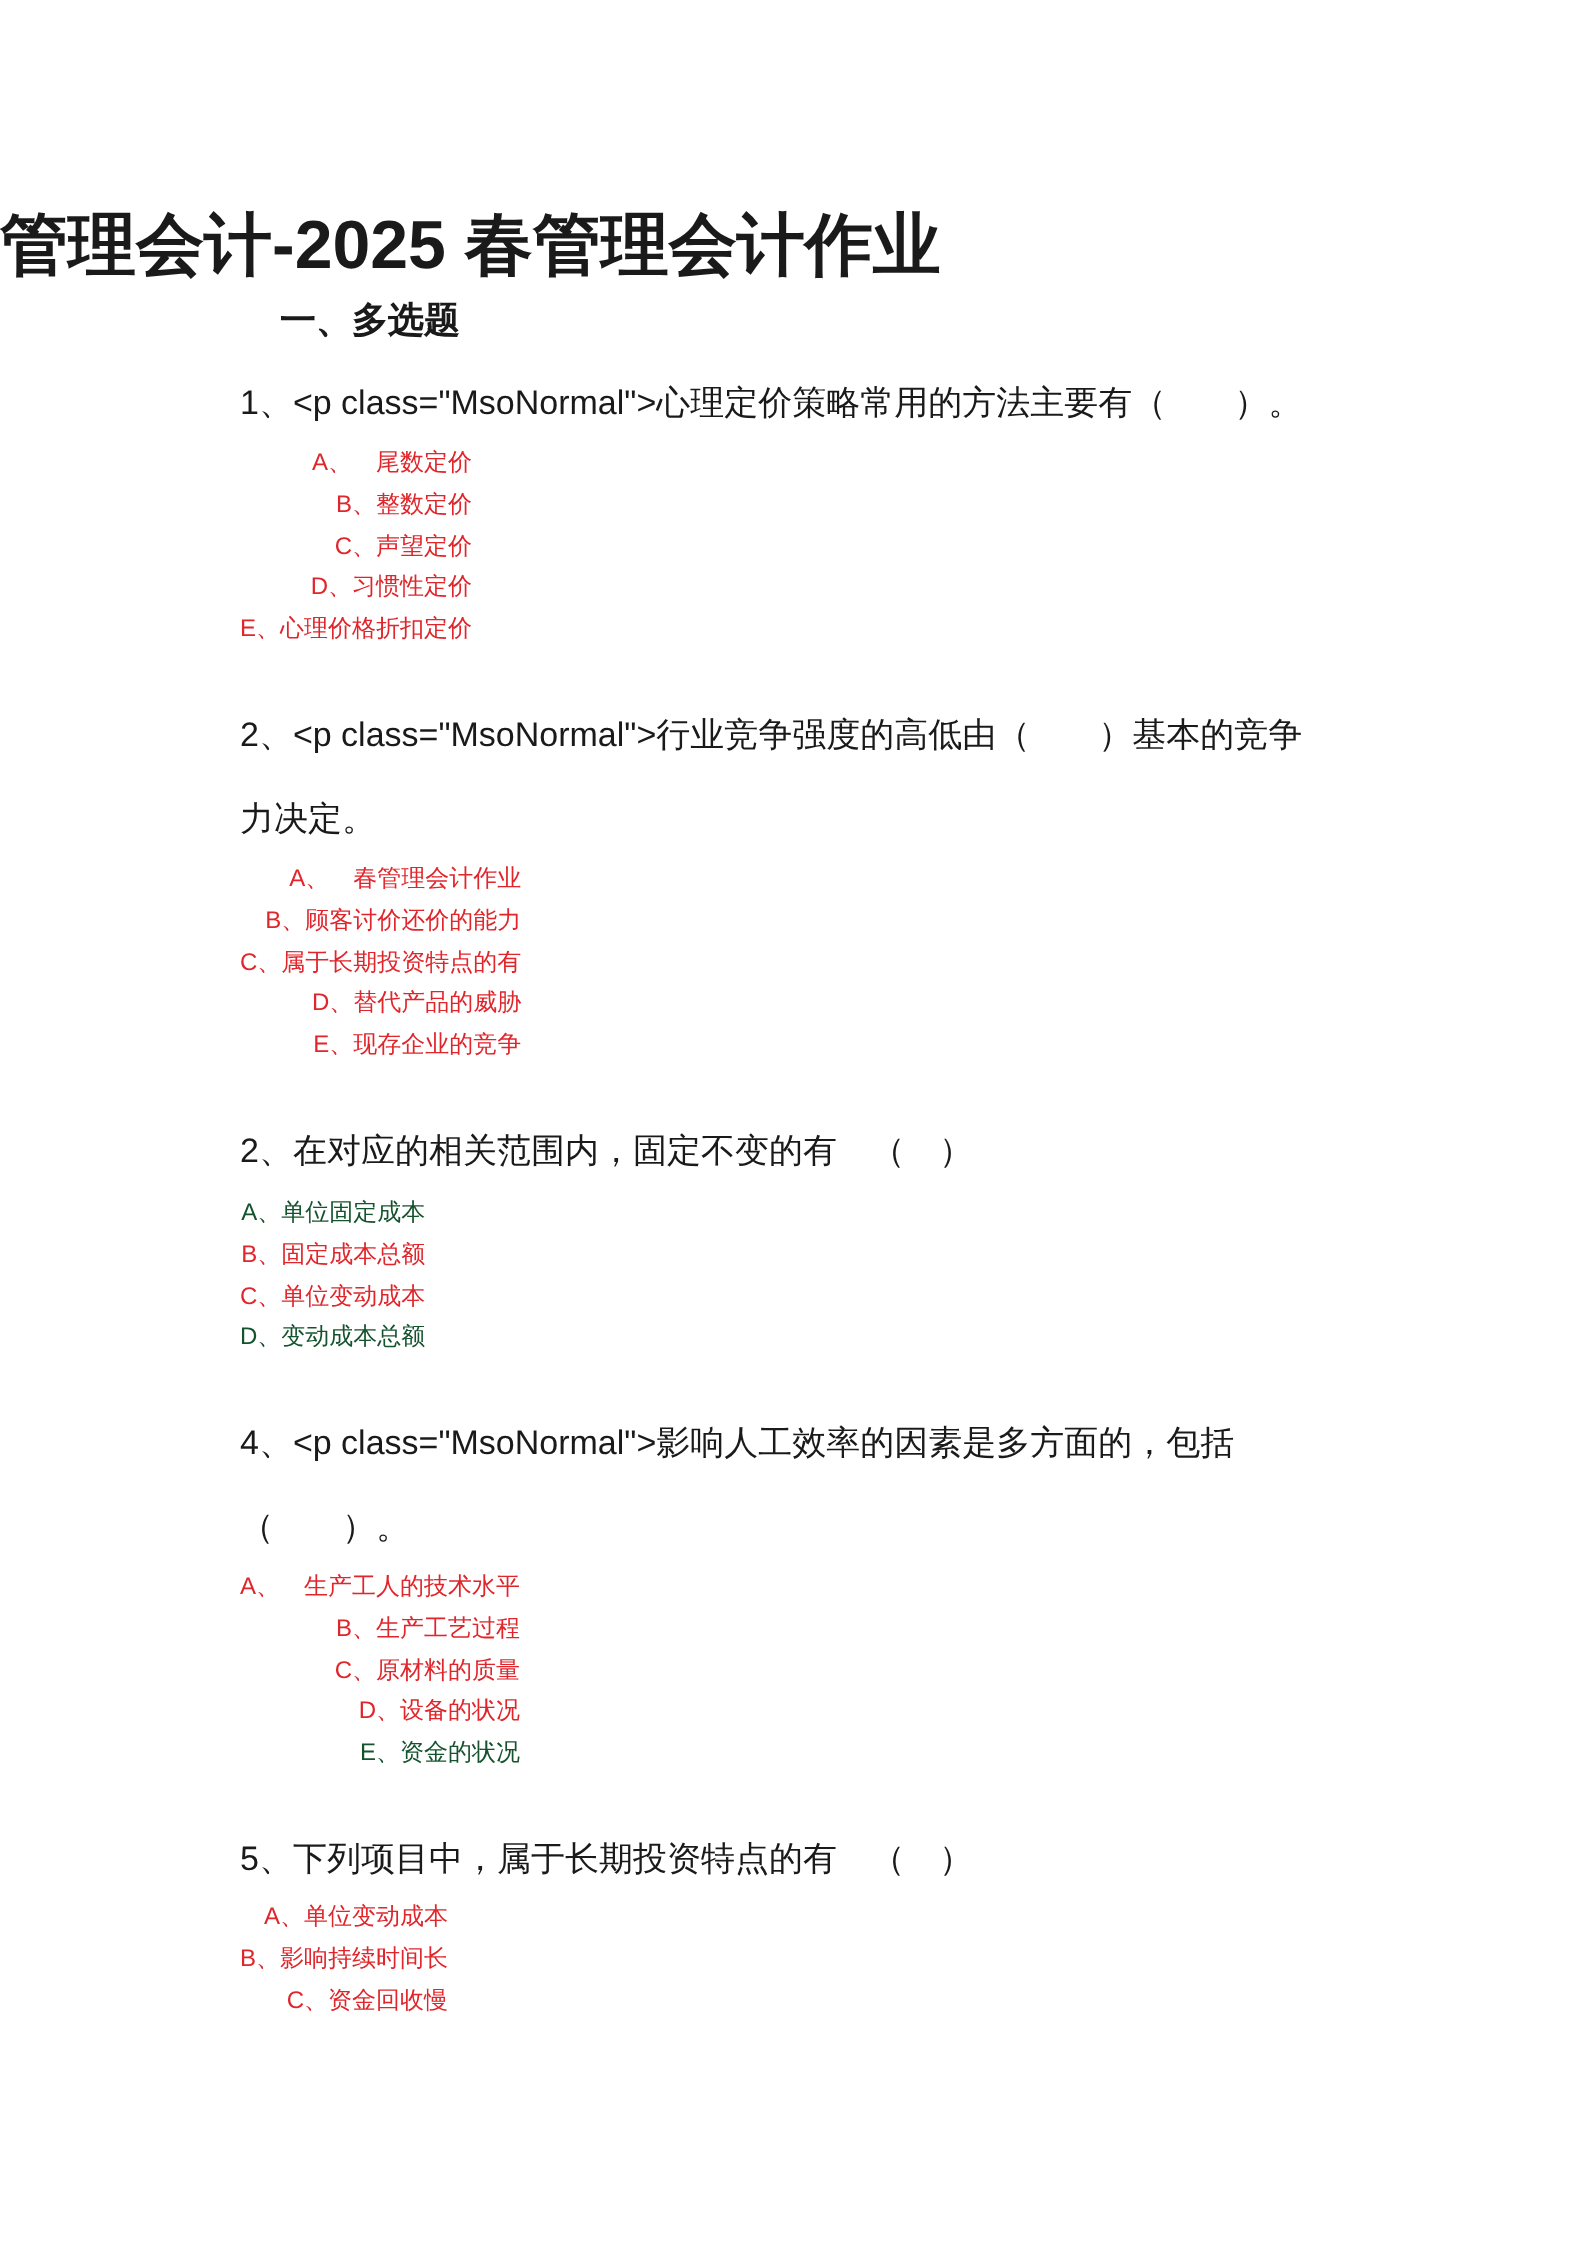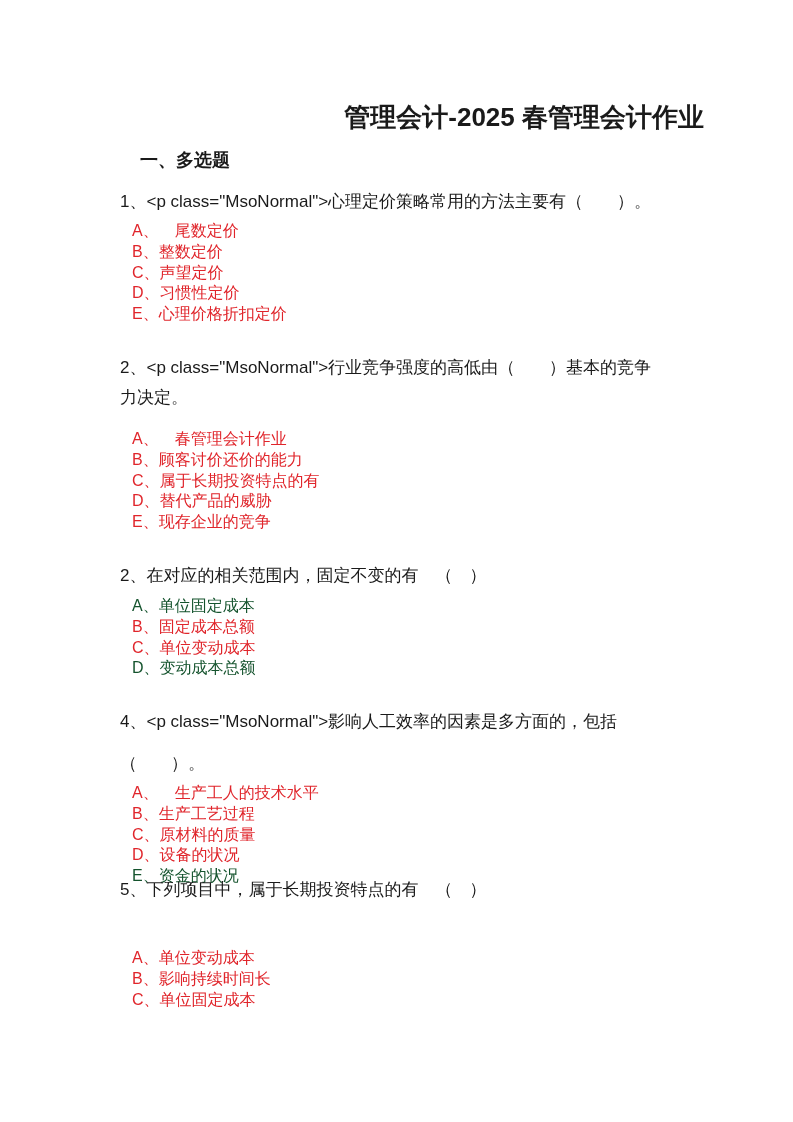--- a/index.html
+++ b/index.html
@@ -1,20 +1,20 @@
 <!DOCTYPE html>
 <html><head>
 <meta charset="utf-8">
 <style>
   html,body{margin:0;padding:0;background:#fff;}
   body{width:793px;height:1122px;position:relative;overflow:hidden;font-family:"Liberation Sans","DejaVu Sans",sans-serif;color:#1a1a1a;}
-  .title{position:absolute;top:100px;left:0;width:704px;text-align:right;font-size:26px;font-weight:bold;}
+  .title{position:absolute;top:100px;left:0;width:704px;text-align:left;font-size:34px;font-weight:bold;}
   .section{position:absolute;left:120px;top:148px;font-size:18px;font-weight:bold;margin-left:20px;}
   .q{position:absolute;left:120px;font-size:17px;line-height:20px;}
-  .opts{position:absolute;left:132px;font-size:16px;line-height:20.8px;}
+  .opts{position:absolute;left:120px;font-size:12px;line-height:20.8px;text-align:right;}
   .opt{white-space:pre;}
   .red{color:#e0252b;}
   .black{color:#14532d;}
 </style>
 </head>
 <body>
 
 <div class="title">管理会计-2025 春管理会计作业</div>
 <div class="section">一、多选题</div>
 
@@ -24,21 +24,21 @@
 <div class="opts" style="top:221px">
   <div class="opt red">A、　尾数定价</div>
   <div class="opt red">B、整数定价</div>
   <div class="opt red">C、声望定价</div>
   <div class="opt red">D、习惯性定价</div>
   <div class="opt red">E、心理价格折扣定价</div>
 </div>
 
 <div class="q" style="top:358px">
   <div>2、&lt;p class="MsoNormal"&gt;行业竞争强度的高低由（　　）基本的竞争</div>
-  <div style="margin-top:10px">力决定。</div>
+  <div style="margin-top:22px">力决定。</div>
 </div>
 <div class="opts" style="top:429px">
   <div class="opt red">A、　春管理会计作业</div>
   <div class="opt red">B、顾客讨价还价的能力</div>
   <div class="opt red">C、属于长期投资特点的有</div>
   <div class="opt red">D、替代产品的威胁</div>
   <div class="opt red">E、现存企业的竞争</div>
 </div>
 
 <div class="q" style="top:566px">
@@ -56,20 +56,20 @@
   <div style="margin-top:22px">（　　）。</div>
 </div>
 <div class="opts" style="top:783px">
   <div class="opt red">A、　生产工人的技术水平</div>
   <div class="opt red">B、生产工艺过程</div>
   <div class="opt red">C、原材料的质量</div>
   <div class="opt red">D、设备的状况</div>
   <div class="opt black">E、资金的状况</div>
 </div>
 
-<div class="q" style="top:880px">
+<div class="q" style="top:920px">
   <div>5、下列项目中，属于长期投资特点的有　（　）</div>
 </div>
 <div class="opts" style="top:948px">
   <div class="opt red">A、单位变动成本</div>
   <div class="opt red">B、影响持续时间长</div>
-  <div class="opt red">C、单位固定成本</div>
+  <div class="opt red">C、资金回收慢</div>
 </div>
 
 </body></html>

